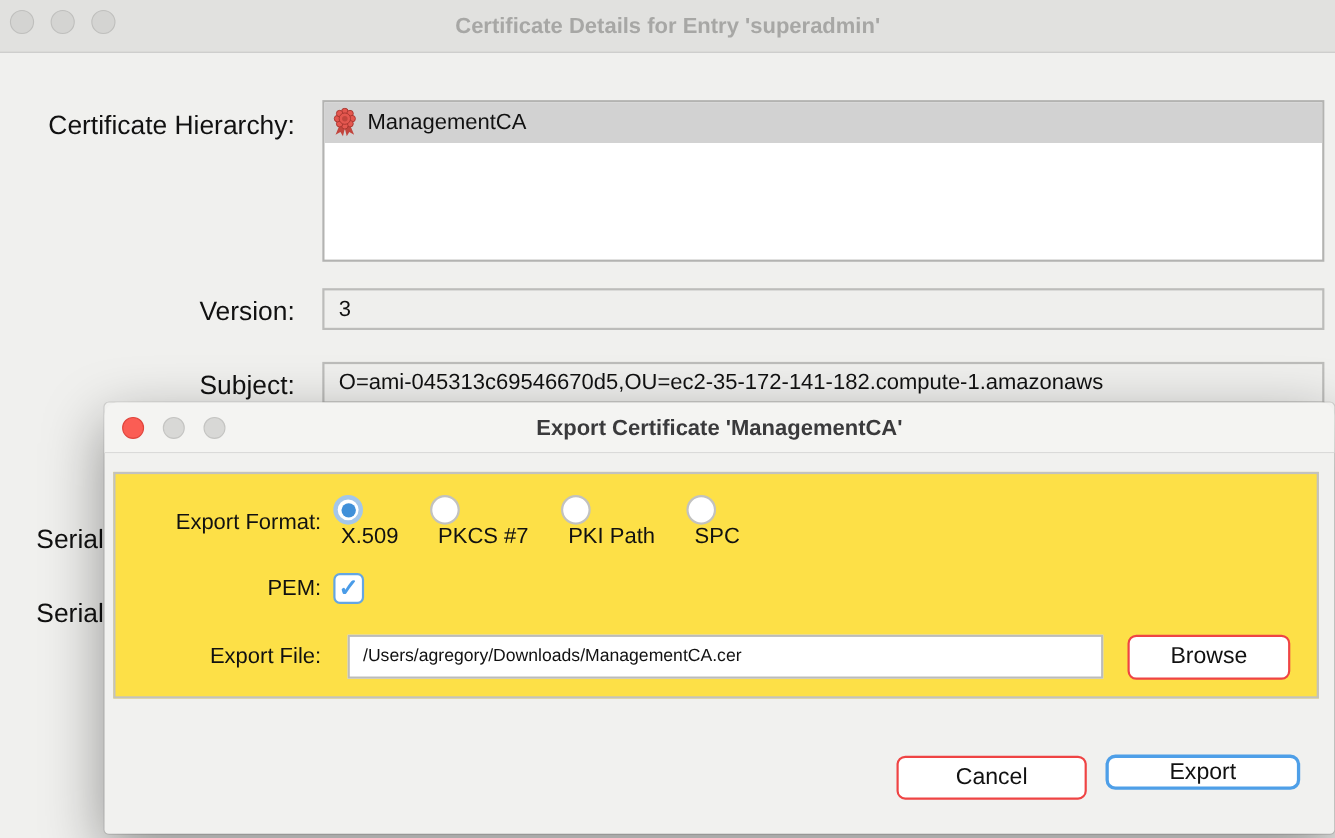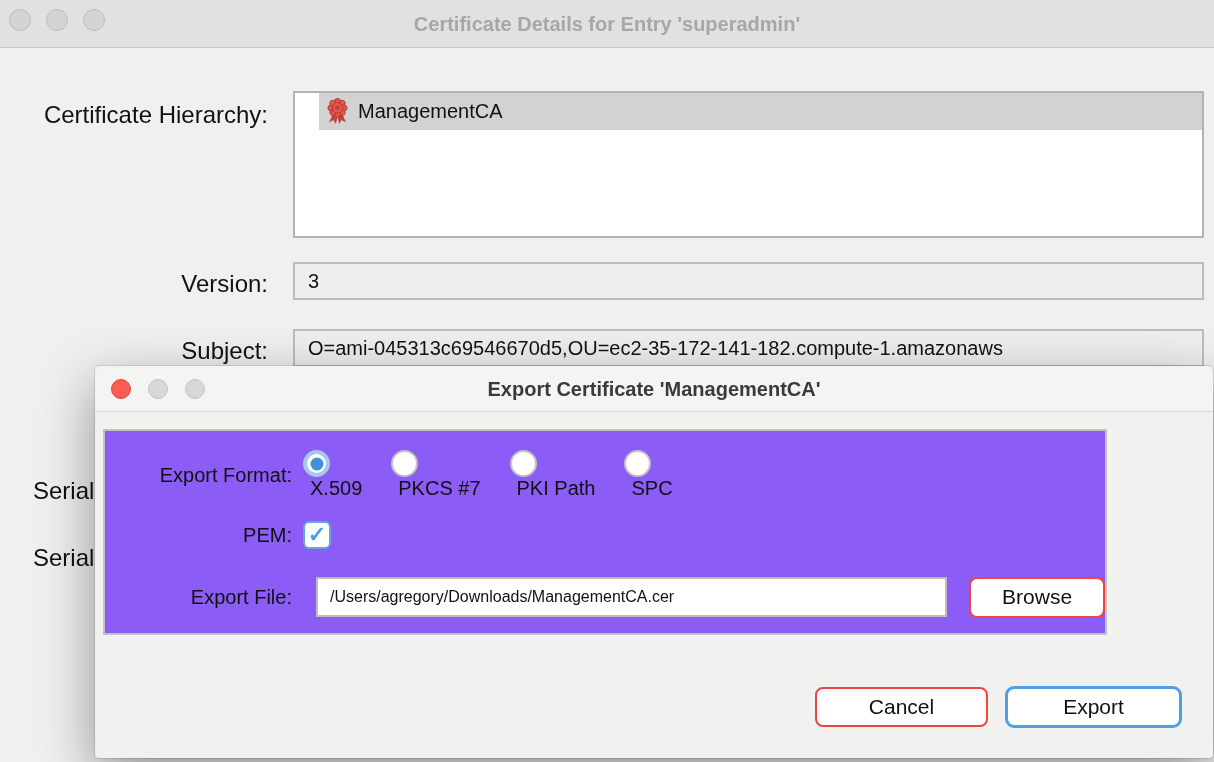--- a/index.html
+++ b/index.html
@@ -14,21 +14,21 @@
   .light { width:22px; height:22px; border-radius:50%; }
   .light.inactive { background:#d4d4d2; border:1px solid #bfbfbd; }
   .bg-title { position:absolute; left:0; right:0; top:0; height:48px; line-height:48px;
               text-align:center; font-size:20px; font-weight:bold; color:#a7a7a5; }
 
   .field-label { position:absolute; left:0; width:268px; text-align:right;
                  font-size:24px; color:#111; }
   .listbox { position:absolute; left:293px; top:91px; width:911px; height:147px;
              background:#ffffff; border:2px solid #b3b3b1; }
   .list-row { display:flex; align-items:center; height:37px; font-size:20px; color:#111; }
-  .list-row.selected { background:#d2d2d2;margin-left:24px; }
+  .list-row.selected { background:#d2d2d2; }
   .list-row .rosette { margin:0 9px 0 7px; }
   .list-row.child { padding-left:36px; }
 
   .ro-field { position:absolute; left:293px; width:911px; height:38px;
               background:#efefed; border:2px solid #bcbcba; font-size:20px; color:#111;
               line-height:34px; padding-left:13px; white-space:nowrap; overflow:hidden; }
 
   
   .dialog { position:absolute; left:95px; top:366px; width:1118px; height:392px;
             background:#f1f1ef; border-radius:4px;
@@ -36,22 +36,22 @@
   .dlg-titlebar { position:absolute; left:0; top:0; right:0; height:46px;
                   background:#f4f4f2; border-bottom:1px solid #d8d8d6;
                   border-radius:12px 12px 0 0; }
   .dlg-lights { position:absolute; left:16px; top:13px; display:flex; gap:17px; }
   .dlg-light { width:20px; height:20px; border-radius:50%; }
   .dlg-light.close { background:#fb5d54; border:1px solid #e0443c; }
   .dlg-light.gray  { background:#d8d8d6; border:1px solid #c4c4c2; }
   .dlg-title { position:absolute; left:0; right:0; top:0; height:46px; line-height:46px;
                text-align:center; font-size:20px; font-weight:bold; color:#3a3a3c; }
 
-  .groupbox { position:absolute; left:8px; top:63px; width:1004px; height:206px;
-              border:2px solid #c2c2c0; background:#8b5cf6; }
+  .groupbox { position:absolute; left:8px; top:63px; width:1096px; height:206px;
+              border:2px solid #c2c2c0; background:#fde047; }
   .gb-row { position:absolute; left:0; right:0; height:44px; display:flex; align-items:center; }
   .gb-label { width:187px; text-align:right; font-size:20px; color:#111; flex:none; }
 
   .radio-group { display:flex; align-items:center; margin-left:11px; }
   .radio-opt { display:flex; margin-right:29px;flex-direction:column; }
   .radio { width:27px; height:27px; border-radius:50%; background:#fff;
            border:2px solid #c2c2c0; flex:none; position:relative; }
   .radio.selected { border:4px solid #a4c7ea; }
   .radio.selected::after { content:""; position:absolute; left:50%; top:50%;
            width:13px; height:13px; border-radius:50%; background:#4090d9;
@@ -63,21 +63,21 @@
               align-items:center; justify-content:center;
               color:#4a9ce8; font-size:22px; font-weight:bold; }
 
   .file-input { margin-left:24px; width:687px; height:40px; background:#fff;
                 border:2px solid #bcbcba; font-size:16px; color:#111;
                 padding:0 12px; font-family:"Liberation Sans", sans-serif; }
   .btn { background:#fff; border:2px solid #ef4444; border-radius:8px;
          font-size:21px; color:#111; font-family:"Liberation Sans", sans-serif; }
   .browse-btn { margin-left:22px; width:148px; height:41px; }
   .cancel-btn { position:absolute; left:720px; top:321px; width:173px; height:40px; }
-  .export-btn { position:absolute; left:910px; top:320px; width:177px; height:42px;
+  .export-btn { position:absolute; left:910px; top:320px; width:177px; height:32px;
                 border:3px solid #4e9fe8; border-radius:9px; }
 
   
   .rosette { width:23px; height:27px; flex:none; }
 </style>
 </head>
 <body>
 
 <svg width="0" height="0" style="position:absolute">
   <defs>

